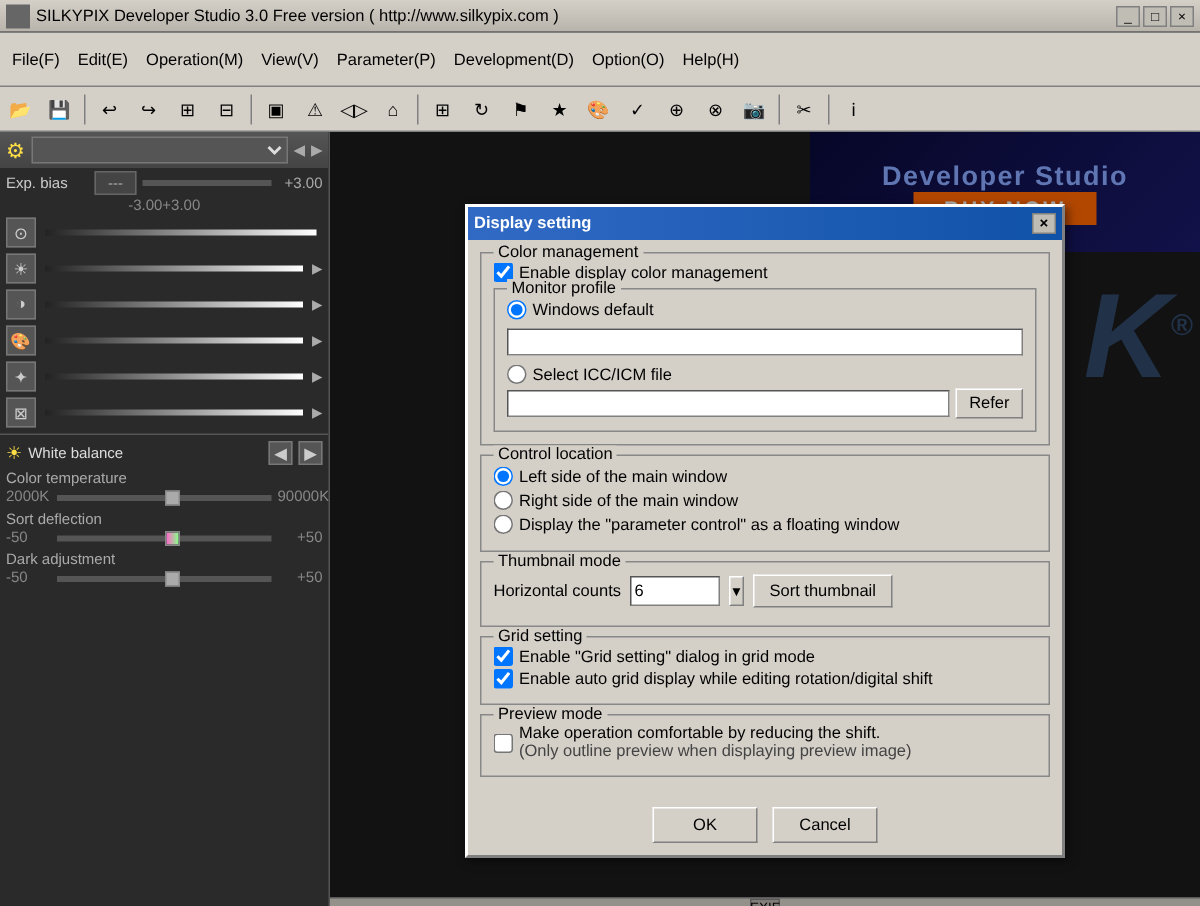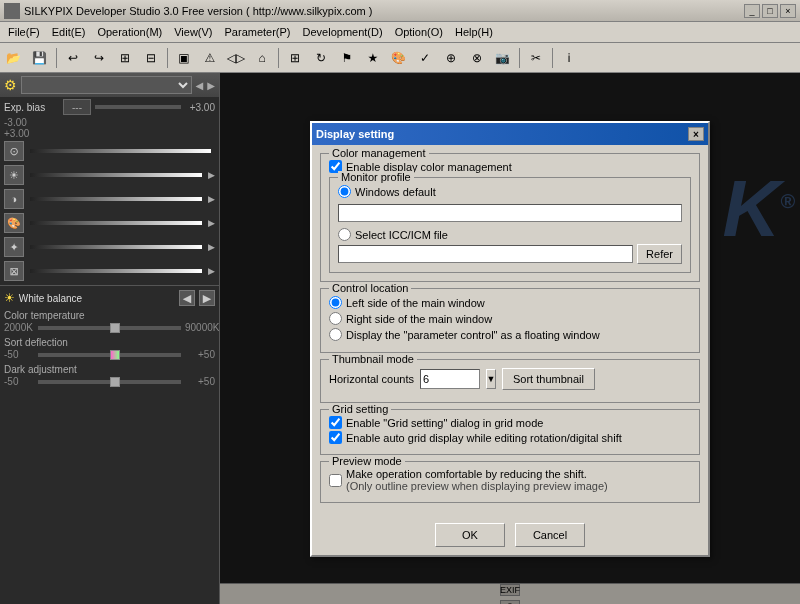--- a/index.html
+++ b/index.html
@@ -40,21 +40,21 @@
       background: #c0bdb5;
       border: 1px solid #808080;
       font-size: 9px;
       display: flex; align-items: center; justify-content: center;
       cursor: pointer;
     }
 
     
     .menu-bar {
       background: #d4d0c8;
-      height: 21px;
+      height: 36px;
       display: flex;
       align-items: center;
       padding: 0 2px;
       border-bottom: 1px solid #808080;
     }
     .menu-item {
       padding: 2px 6px;
       font-size: 11px;
       cursor: pointer;
       color: #000;
@@ -141,21 +141,20 @@
       position: relative;
     }
     .slider-val { width: 30px; text-align: right; color: #aaa; font-size: 10px; }
 
     .range-row {
       display: flex;
       justify-content: center;
       padding: 0 4px;
       color: #888;
       font-size: 10px;
-      flex-direction: column;
     }
 
     .tool-row {
       display: flex;
       align-items: center;
       padding: 2px 4px;
       gap: 2px;
     }
     .tool-icon {
       width: 20px; height: 20px;
@@ -601,20 +600,24 @@
         <div class="param-track">
           <div class="param-thumb"></div>
         </div>
         <span class="param-max">+50</span>
       </div>
     </div>
   </div>
 
   <div class="right-area">
 
+    <div class="dev-banner">
+      <div class="dev-banner-title">Developer Studio</div>
+      <div class="dev-banner-buy">BUY NOW</div>
+    </div>
 
     <div class="k-logo">K<span class="k-reg">®</span></div>
 
     <div class="dialog-overlay">
       <div class="dialog">
 
         <div class="dialog-title-bar">
           <span>Display setting</span>
           <div class="dialog-close-btn">×</div>
         </div>

